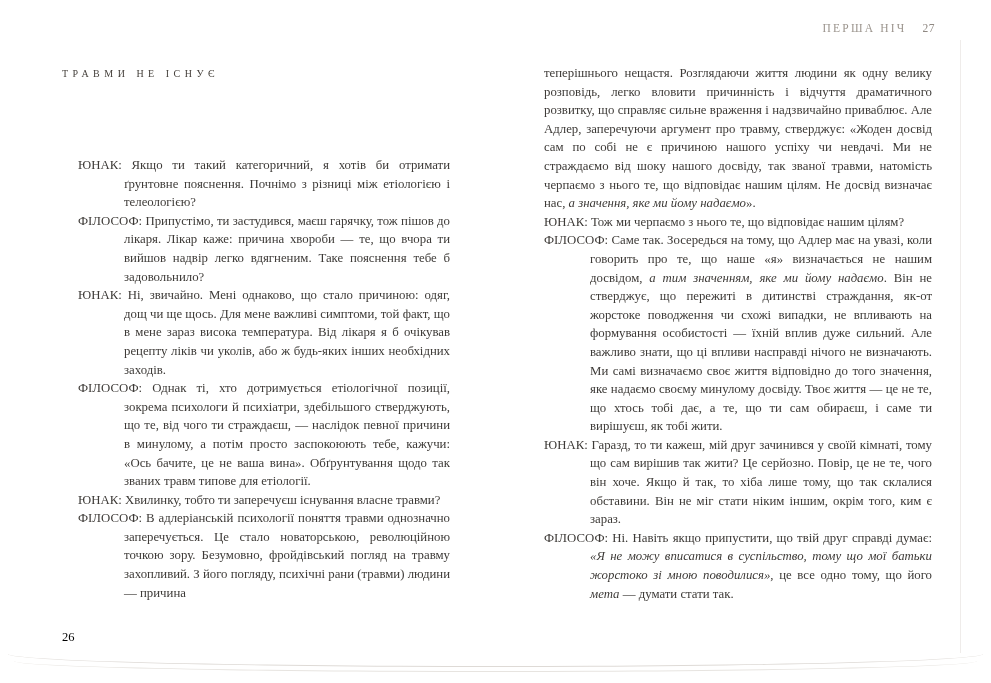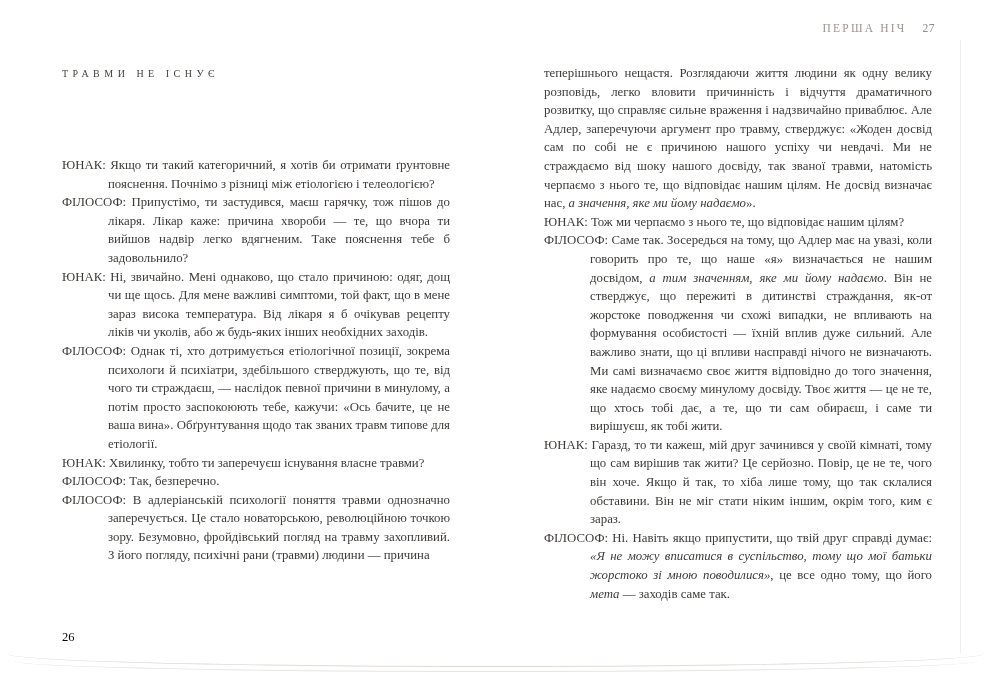--- a/index.html
+++ b/index.html
@@ -38,21 +38,21 @@
     top: 64px;
     width: 388px;
   }
   .chapter-heading {
     font-size: 10px;
     font-weight: normal;
     letter-spacing: 4.5px;
     color: #45403b;
     margin: 0;
   }
-  .page-left .dialogue { margin-top: 77px; }
+  .page-left .dialogue { margin-top: 77px; margin-left: 16px; }
   .para {
     font-size: 12.8px;
     line-height: 18.6px;
     text-align: justify;
     padding-left: 46px;
     text-indent: -46px;
     hyphens: auto;
     -webkit-hyphens: auto;
   }
   .para.continuation {
@@ -105,32 +105,31 @@
   </div>
 
   <div class="page-left">
     <h1 class="chapter-heading">ТРАВМИ НЕ ІСНУЄ</h1>
     <div class="dialogue" id="left-dialogue">
         <div class="para"><span class="speaker">ЮНАК: </span><span>Якщо ти такий категоричний, я хотів би отримати ґрунтовне пояснення. Почнімо з різниці між етіологією і телеологією?</span></div>
         <div class="para"><span class="speaker">ФІЛОСОФ: </span><span>Припустімо, ти застудився, маєш гарячку, тож пішов до лікаря. Лікар каже: причина хвороби — те, що вчора ти вийшов надвір легко вдягненим. Таке пояснення тебе б задовольнило?</span></div>
         <div class="para"><span class="speaker">ЮНАК: </span><span>Ні, звичайно. Мені однаково, що стало причиною: одяг, дощ чи ще щось. Для мене важливі симптоми, той факт, що в мене зараз висока температура. Від лікаря я б очікував рецепту ліків чи уколів, або ж будь-яких інших необхідних заходів.</span></div>
         <div class="para"><span class="speaker">ФІЛОСОФ: </span><span>Однак ті, хто дотримується етіологічної позиції, зокрема психологи й психіатри, здебільшого стверджують, що те, від чого ти страждаєш, — наслідок певної причини в минулому, а потім просто заспокоюють тебе, кажучи: «Ось бачите, це не ваша вина». Обґрунтування щодо так званих травм типове для етіології.</span></div>
         <div class="para"><span class="speaker">ЮНАК: </span><span>Хвилинку, тобто ти заперечуєш існування власне травми?</span></div>
-        <div class="para"><span class="speaker">ФІЛОСОФ: </span><span>Так, безперечно.</span></div>
         <div class="para"><span class="speaker">ФІЛОСОФ: </span><span>В адлеріанській психології поняття травми однозначно заперечується. Це стало новаторською, революційною точкою зору. Безумовно, фройдівський погляд на травму захопливий. З його погляду, психічні рани (травми) людини — причина</span></div>
       </div>
   </div>
 
   <div class="page-right">
     <div class="dialogue" id="right-dialogue">
         <div class="para continuation"><span>теперішнього нещастя. Розглядаючи життя людини як одну велику розповідь, легко вловити причинність і відчуття драматичного розвитку, що справляє сильне враження і надзвичайно приваблює. Але Адлер, заперечуючи аргумент про травму, стверджує: «Жоден досвід сам по собі не є причиною нашого успіху чи невдачі. Ми не страждаємо від шоку нашого досвіду, так званої травми, натомість черпаємо з нього те, що відповідає нашим цілям. Не досвід визначає нас, </span><span class="em">а значення, яке ми йому надаємо</span><span>».</span></div>
         <div class="para"><span class="speaker">ЮНАК: </span><span>Тож ми черпаємо з нього те, що відповідає нашим цілям?</span></div>
         <div class="para"><span class="speaker">ФІЛОСОФ: </span><span>Саме так. Зосередься на тому, що Адлер має на увазі, коли говорить про те, що наше «я» визначається не нашим досвідом, </span><span class="em">а тим значенням, яке ми йому надаємо</span><span>. Він не стверджує, що пережиті в дитинстві страждання, як-от жорстоке поводження чи схожі випадки, не впливають на формування особистості — їхній вплив дуже сильний. Але важливо знати, що ці впливи насправді нічого не визначають. Ми самі визначаємо своє життя відповідно до того значення, яке надаємо своєму минулому досвіду. Твоє життя — це не те, що хтось тобі дає, а те, що ти сам обираєш, і саме ти вирішуєш, як тобі жити.</span></div>
         <div class="para"><span class="speaker">ЮНАК: </span><span>Гаразд, то ти кажеш, мій друг зачинився у своїй кімнаті, тому що сам вирішив так жити? Це серйозно. Повір, це не те, чого він хоче. Якщо й так, то хіба лише тому, що так склалися обставини. Він не міг стати ніким іншим, окрім того, ким є зараз.</span></div>
-        <div class="para"><span class="speaker">ФІЛОСОФ: </span><span>Ні. Навіть якщо припустити, що твій друг справді думає: </span><span class="em">«Я не можу вписатися в суспільство, тому що мої батьки жорстоко зі мною поводилися»</span><span>, це все одно тому, що його </span><span class="em">мета</span><span> — заходів саме так.</span></div>
+        <div class="para"><span class="speaker">ФІЛОСОФ: </span><span>Ні. Навіть якщо припустити, що твій друг справді думає: </span><span class="em">«Я не можу вписатися в суспільство, тому що мої батьки жорстоко зі мною поводилися»</span><span>, це все одно тому, що його </span><span class="em">мета</span><span> — думати стати так.</span></div>
       </div>
   </div>
 
   <div class="folio">26</div>
 
   <div class="page-edge-bottom"></div>
   <div class="page-edge-bottom2"></div>
   <div class="page-edge-right"></div>
 
 </div>

